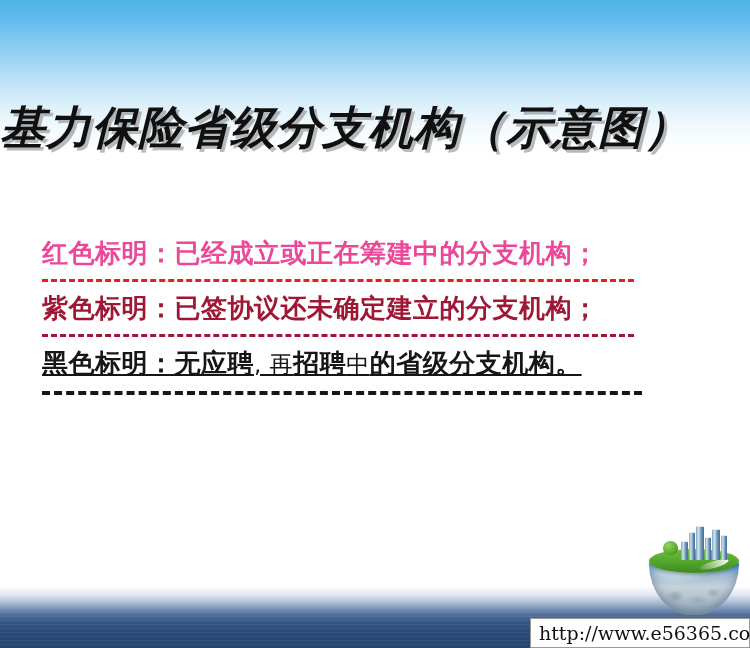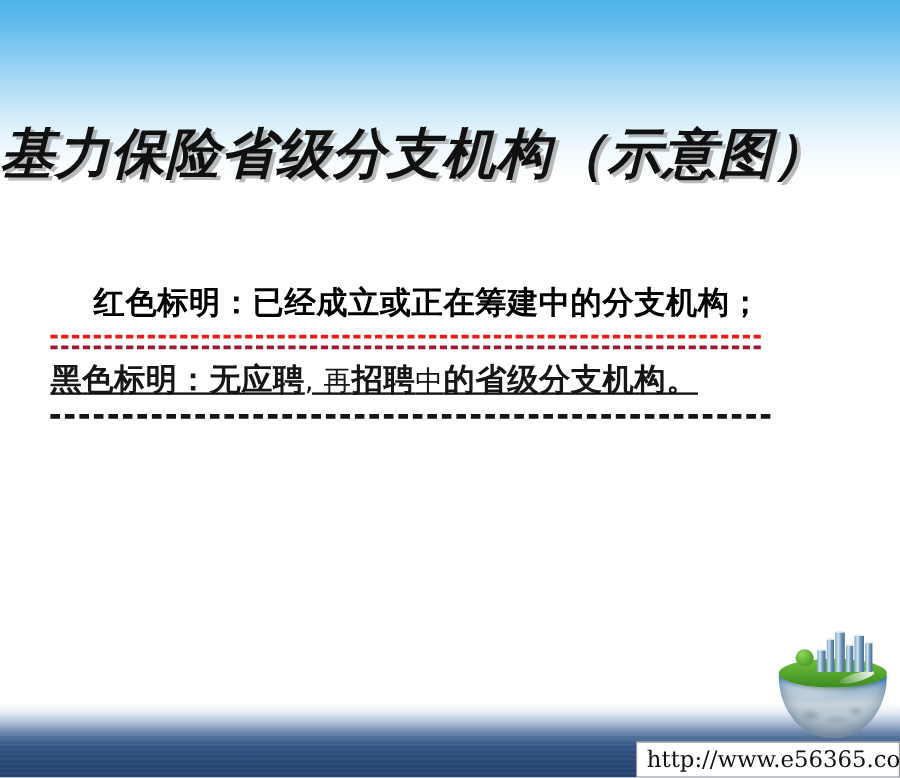--- a/index.html
+++ b/index.html
@@ -100,21 +100,21 @@
     font-weight: bold;
     font-size: 26px;
     line-height: 40px;
     letter-spacing: 0.5px;
     white-space: nowrap;
   }
   .legend-text .thin {
     font-weight: normal;
     font-size: 23px;
   }
-  .row-red .legend-text   { color: #000000; margin-left: 36px; }
+  .row-red .legend-text   { color: #ec4899; }
   .row-purple .legend-text{ color: #9e1836; }
   .row-black .legend-text { color: #161616; text-decoration: underline; }
 
   .rule {
     height: 0;
     border: 0;
     border-top-style: dashed;
     margin: 0;
   }
   .rule-red {
@@ -277,20 +277,23 @@
     <span class="title">基力保险省级分支机构（示意图）</span>
   </div>
 
   <div class="legend">
 
     <div class="legend-row row-red">
       <div class="legend-text">红色标明：已经成立或正在筹建中的分支机构；</div>
     </div>
     <hr class="rule rule-red">
 
+    <div class="legend-row row-purple">
+      <div class="legend-text">紫色标明：已签协议还未确定建立的分支机构；</div>
+    </div>
     <hr class="rule rule-purple">
 
     <div class="legend-row row-black">
       <div class="legend-text"><span>黑色标明：无应聘</span><span class="thin">, 再</span><span>招聘</span><span class="thin">中</span><span>的省级分支机构。</span></div>
     </div>
     <hr class="rule rule-black">
 
   </div>
 
   <div class="logo">

